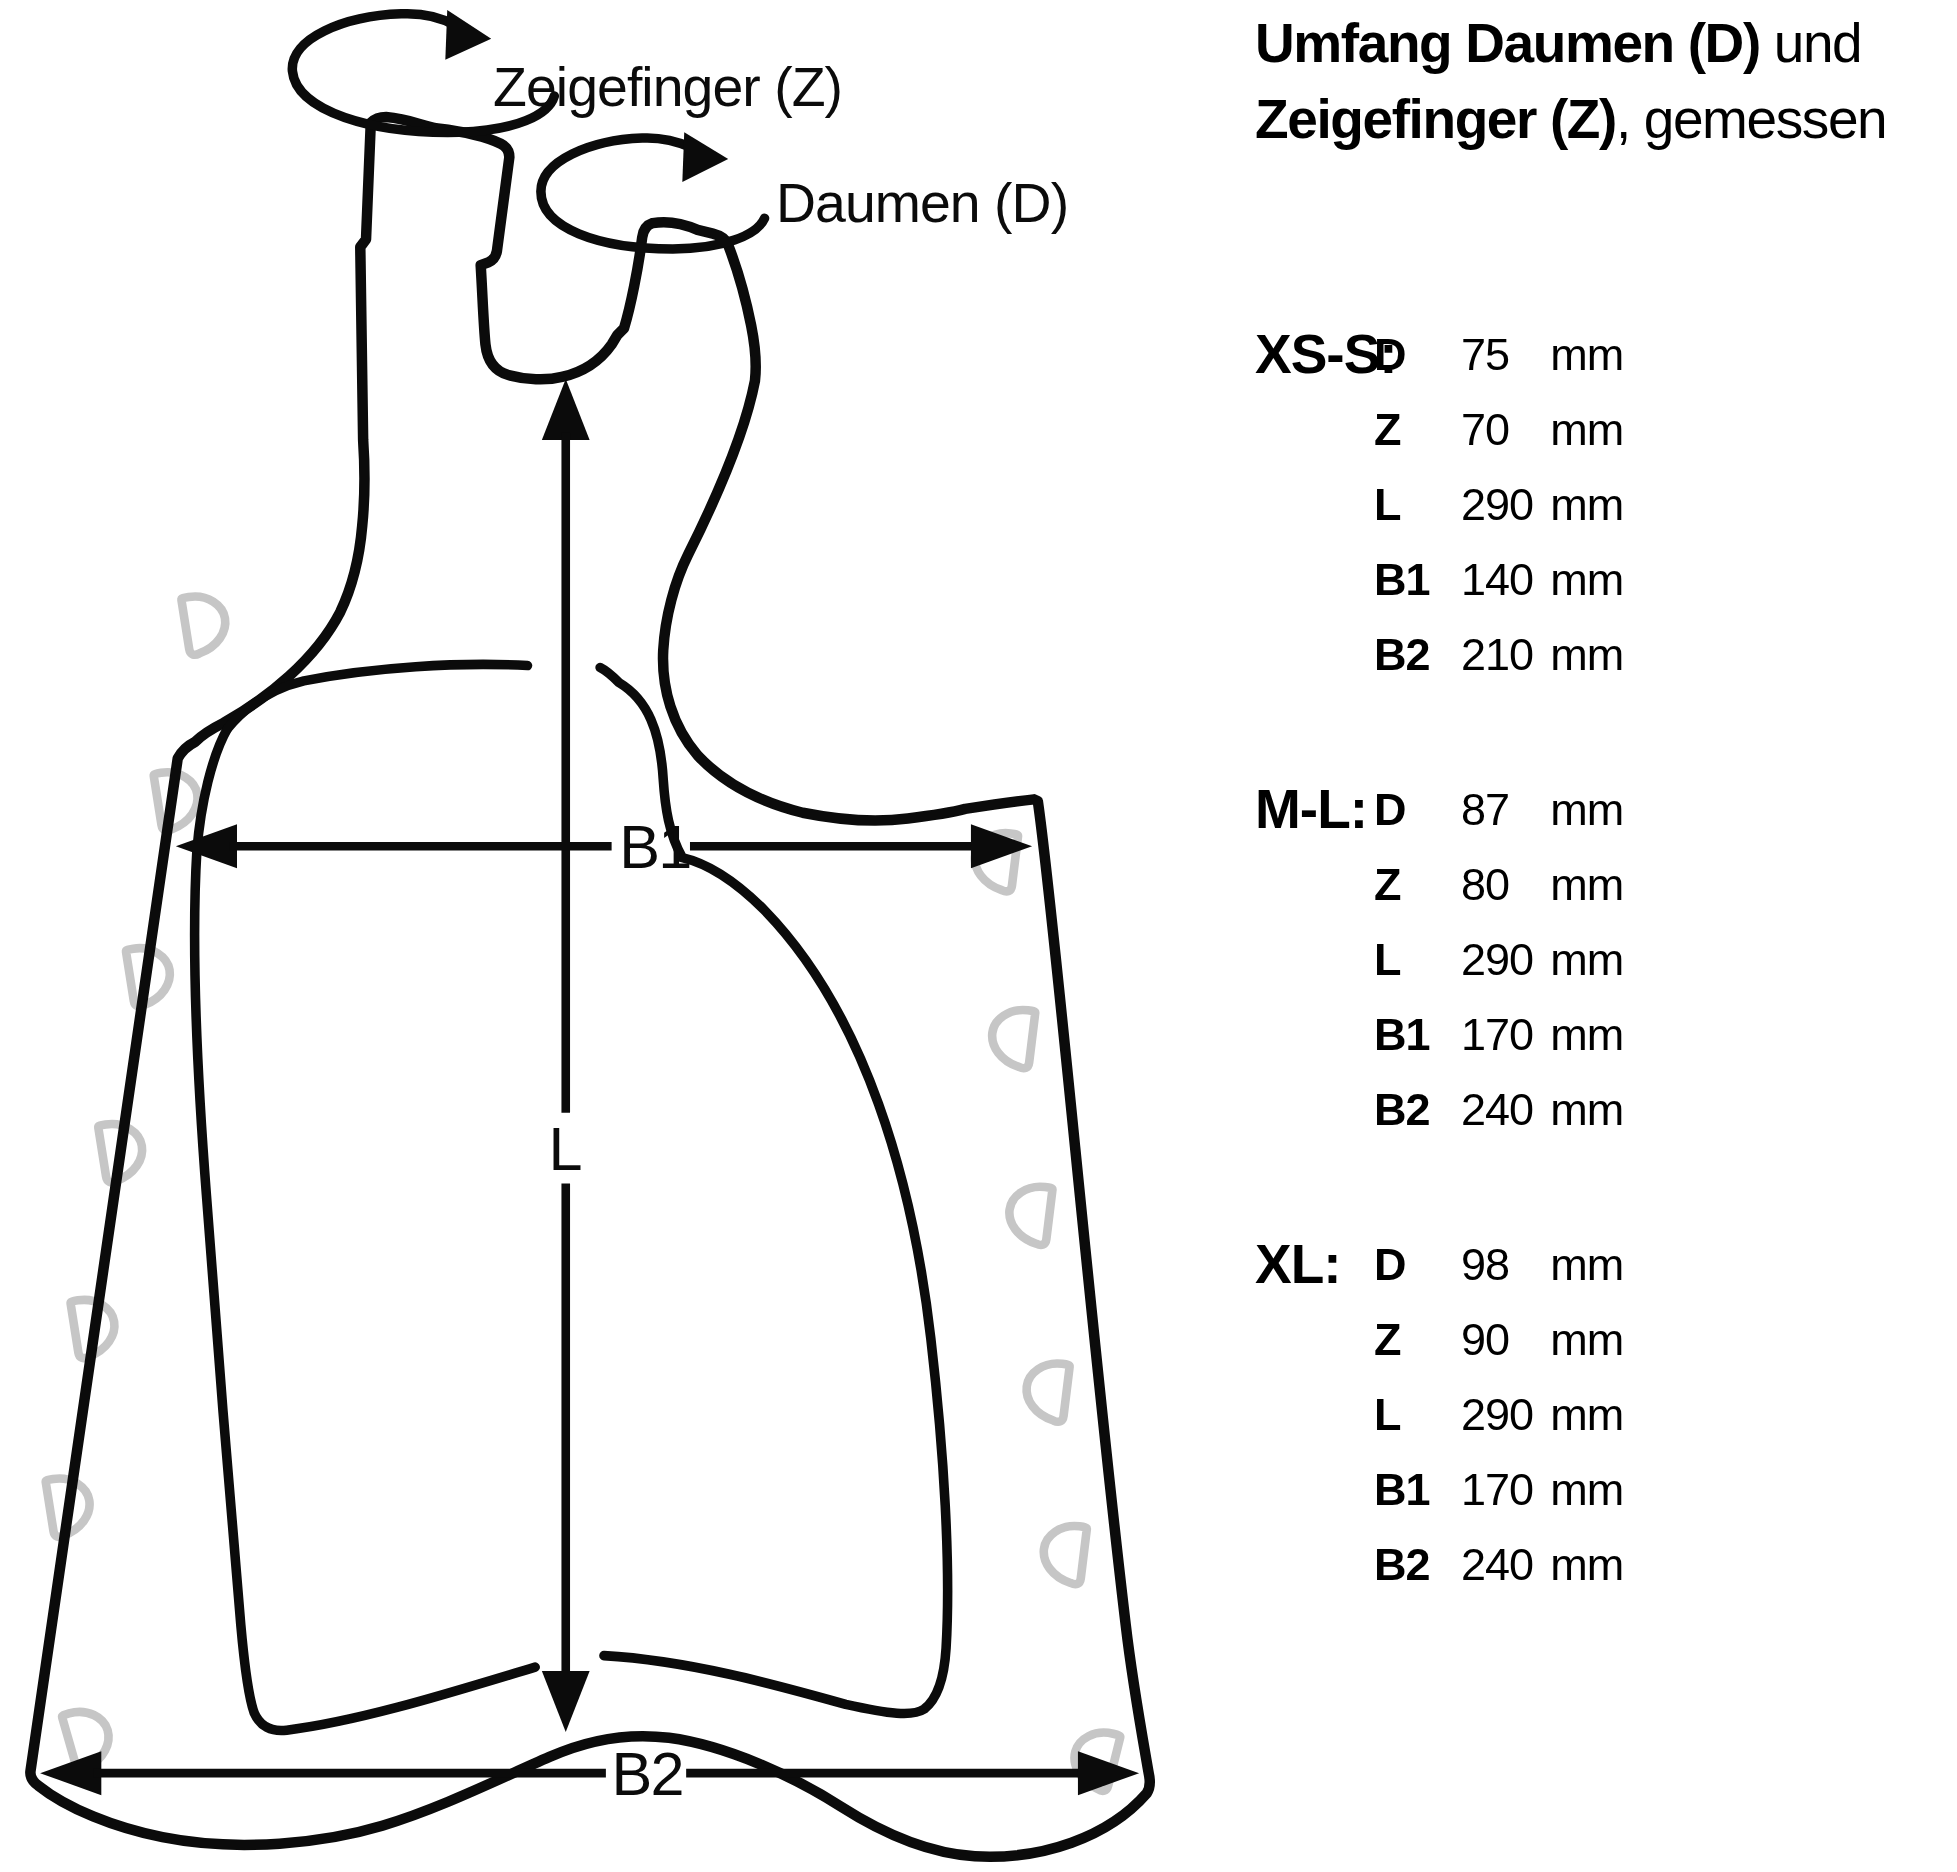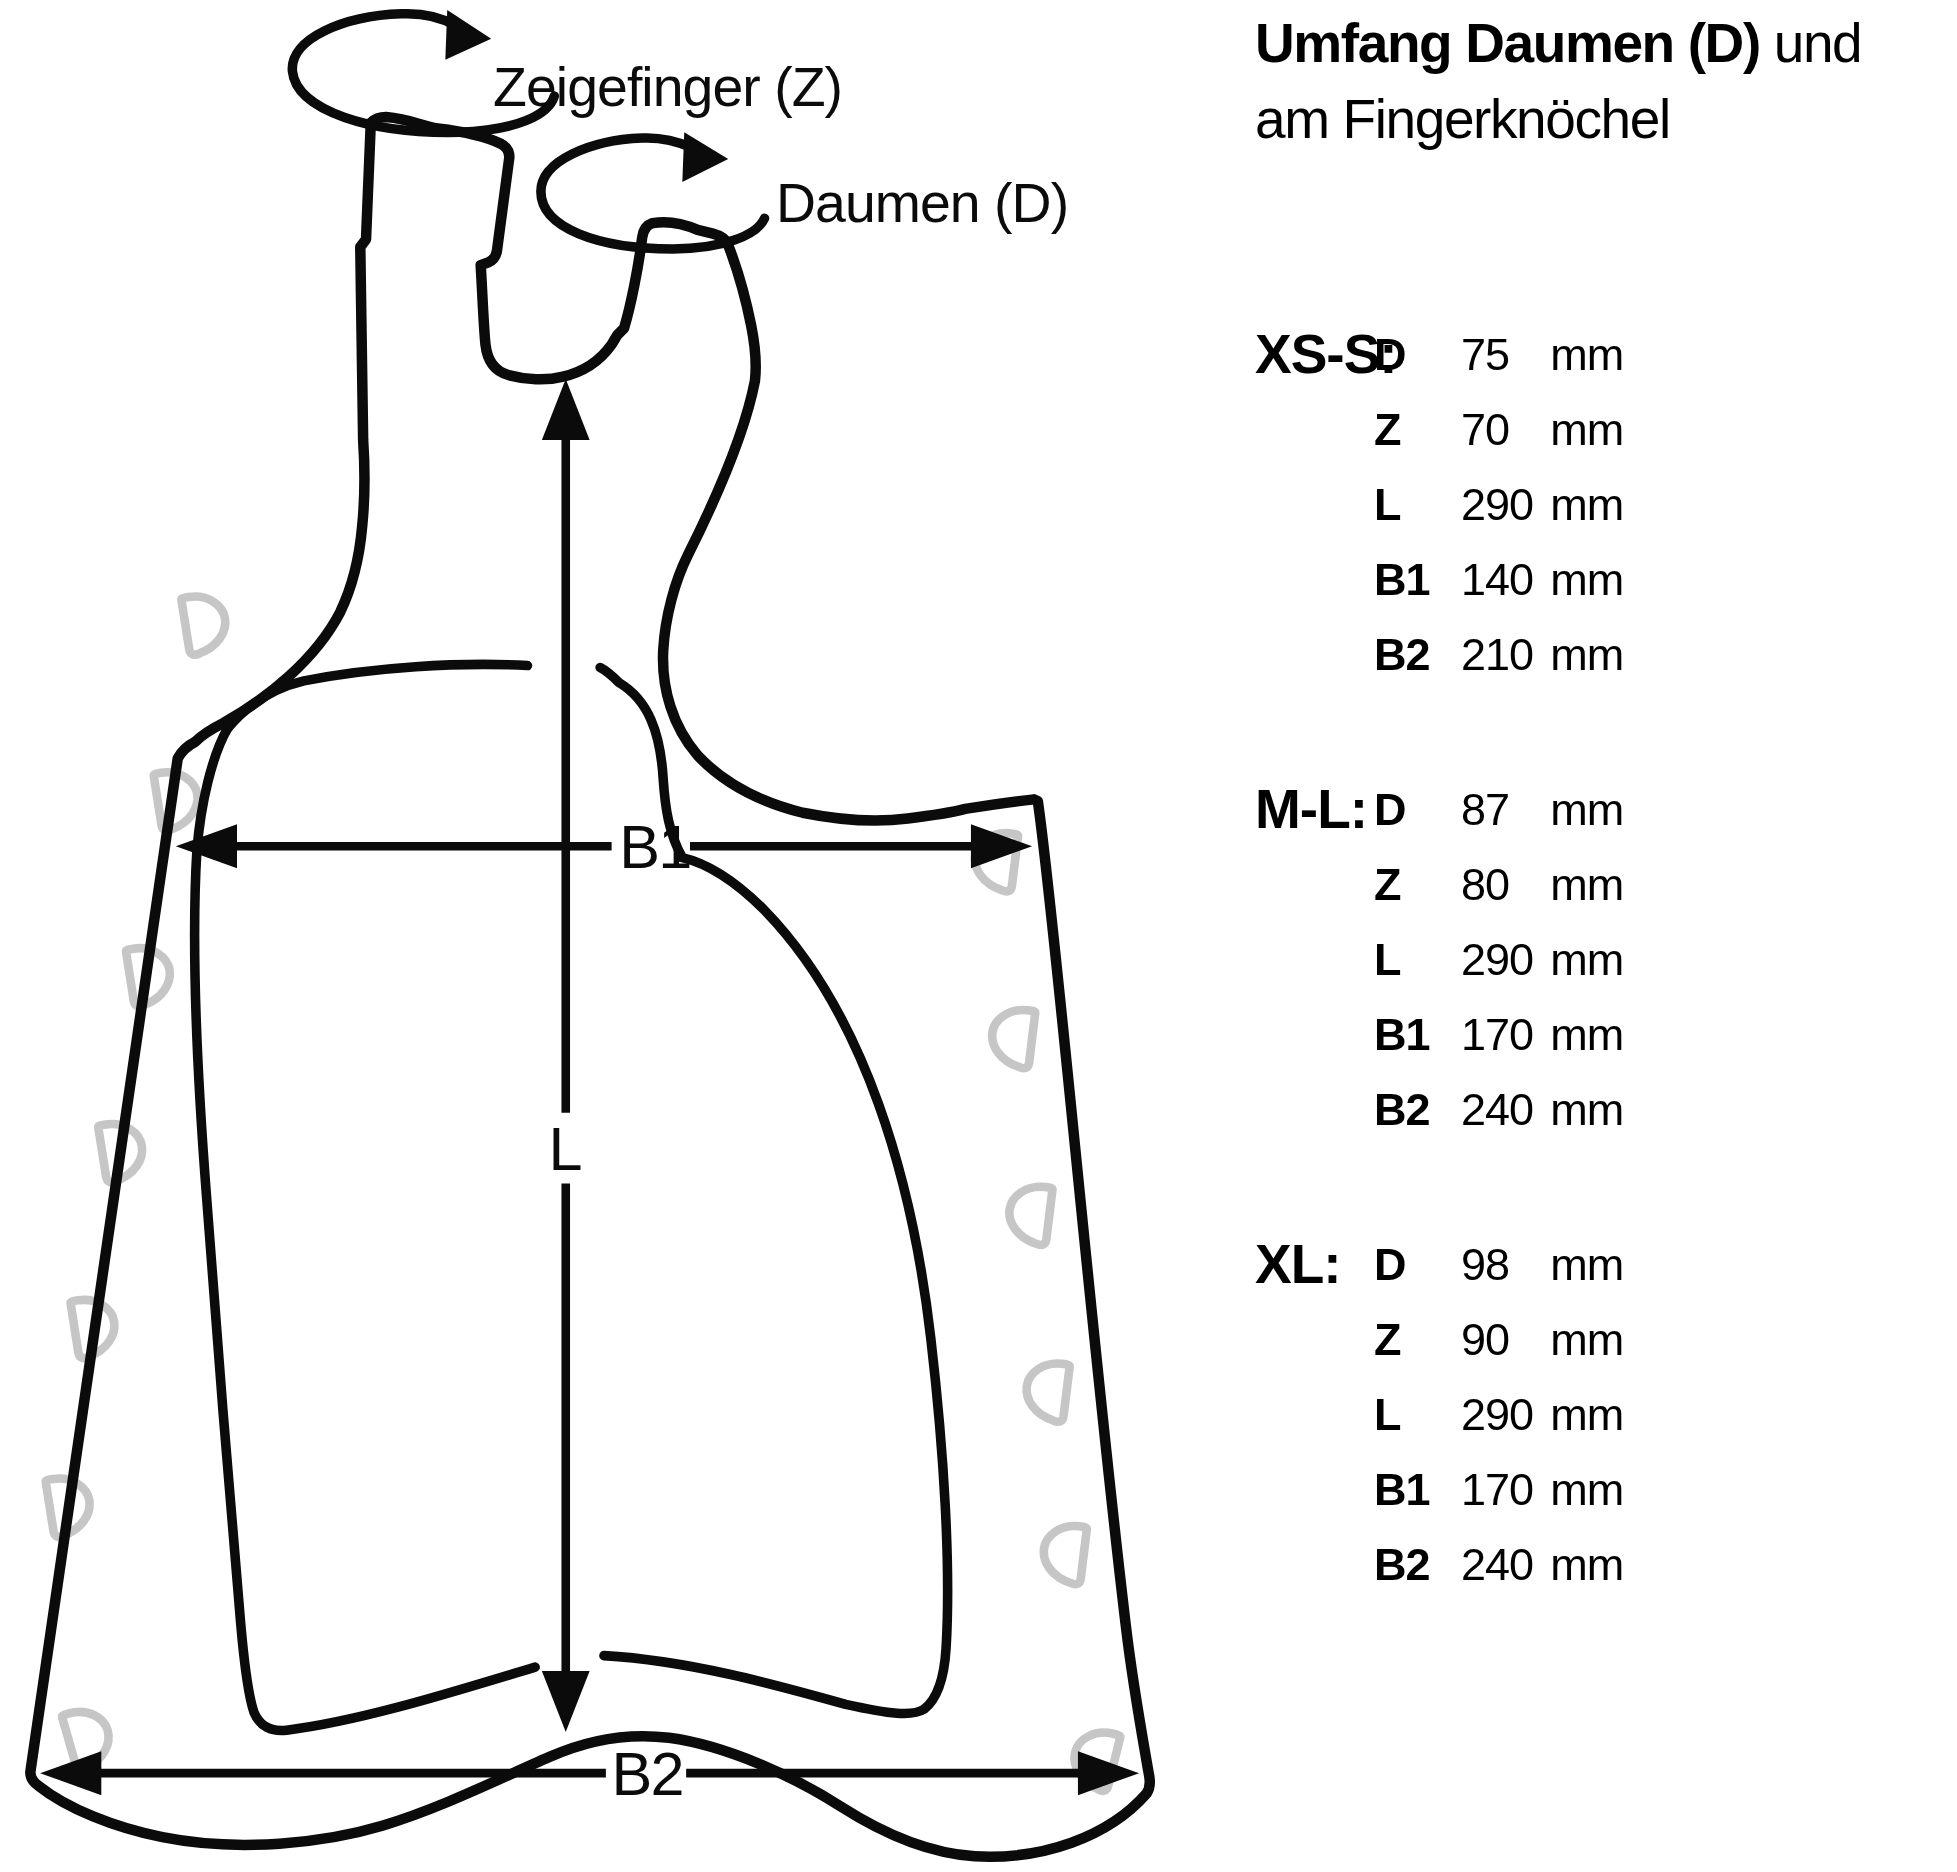--- a/index.html
+++ b/index.html
@@ -170,21 +170,21 @@
            C 692,143 710,148 724,154"></path>
       <polygon fill="#0b0b0b" points="762,166 716,138 714,190"></polygon>
     </g>
     <text class="figlabel" x="812" y="232">Daumen (D)</text>
   </svg>
 
   <div class="panel">
 
     <div class="intro">
       <div><b>Umfang Daumen (D)</b><span> und</span></div>
-      <div>am Fingerknöchel</div>
+      <div><b>Zeigefinger (Z)</b><span>, gemessen</span></div>
     </div>
 
     <div class="size-block" style="top:317px;">
       <div class="size-label">XS-S:</div>
       <div class="rows">
         <div class="mrow">
             <span class="key">D</span>
             <span class="val">75</span>
             <span class="unit">mm</span>
           </div>

